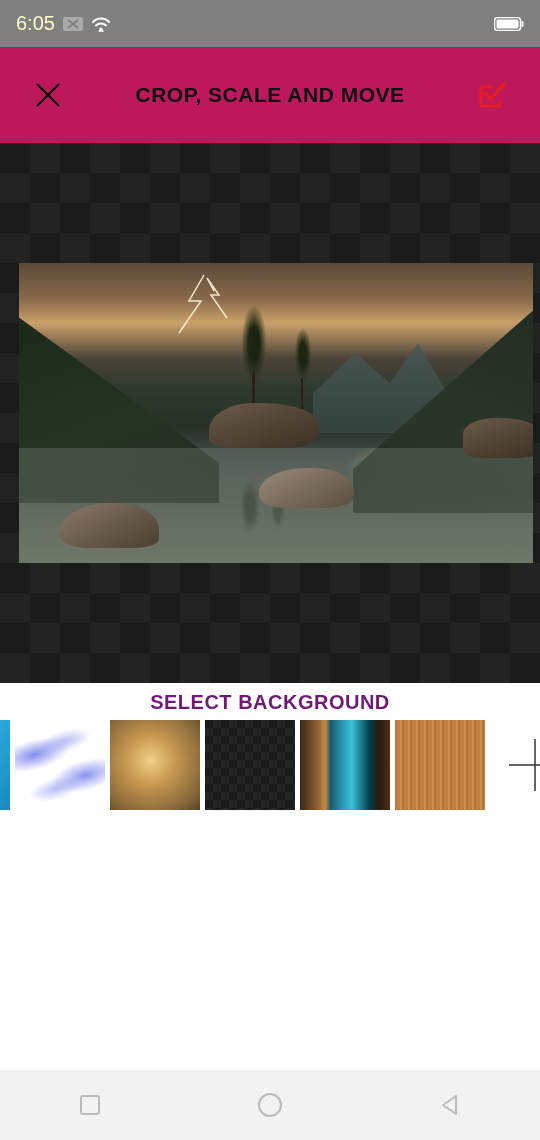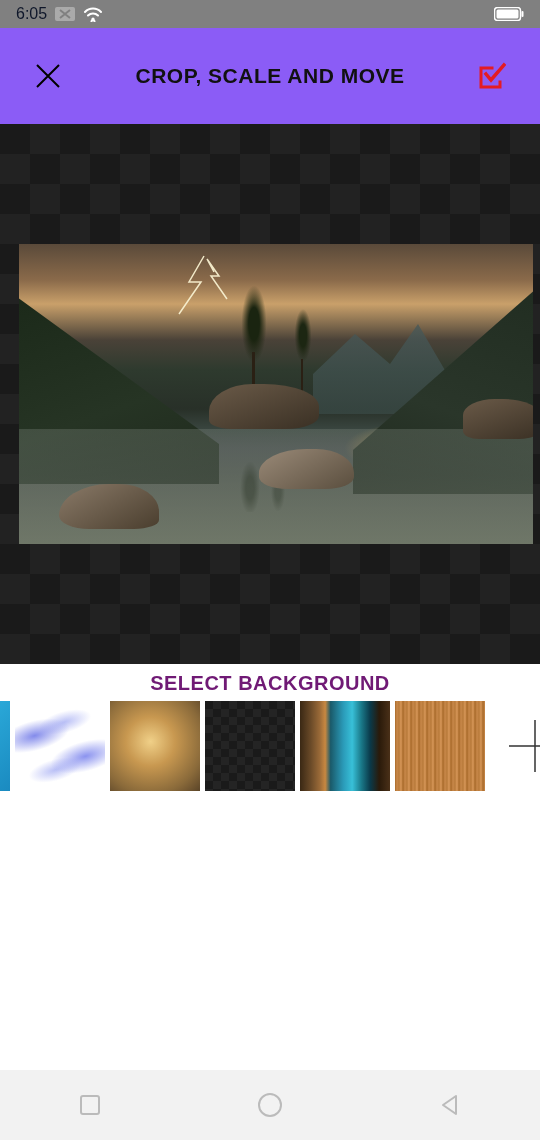--- a/index.html
+++ b/index.html
@@ -1,36 +1,36 @@
 <!DOCTYPE html>
 <html><head>
 <meta charset="utf-8">
 <style>
   * { margin: 0; padding: 0; box-sizing: border-box; }
   html, body { width: 540px; height: 1140px; overflow: hidden; font-family: -apple-system, BlinkMacSystemFont, sans-serif; background: #fff; }
 
   
   .status-bar {
-    height: 28px;
+    height: 47px;
     background: #808080;
     display: flex;
     align-items: center;
     justify-content: space-between;
     padding: 0 16px;
-    color: #0f172a;
-    font-size: 16px;
+    color: #fef9c3;
+    font-size: 20px;
   }
   .status-left { display: flex; align-items: center; gap: 8px; }
   .status-time { font-weight: 500; }
   .status-icon { display: inline-flex; }
 
   
   .app-header {
     height: 96px;
-    background: #8b5cf6;
+    background: #be185d;
     display: flex;
     align-items: center;
     justify-content: space-between;
     padding: 0 28px;
   }
   .header-title {
     font-weight: 800;
     font-size: 21px;
     letter-spacing: 0.5px;
     color: #111;

